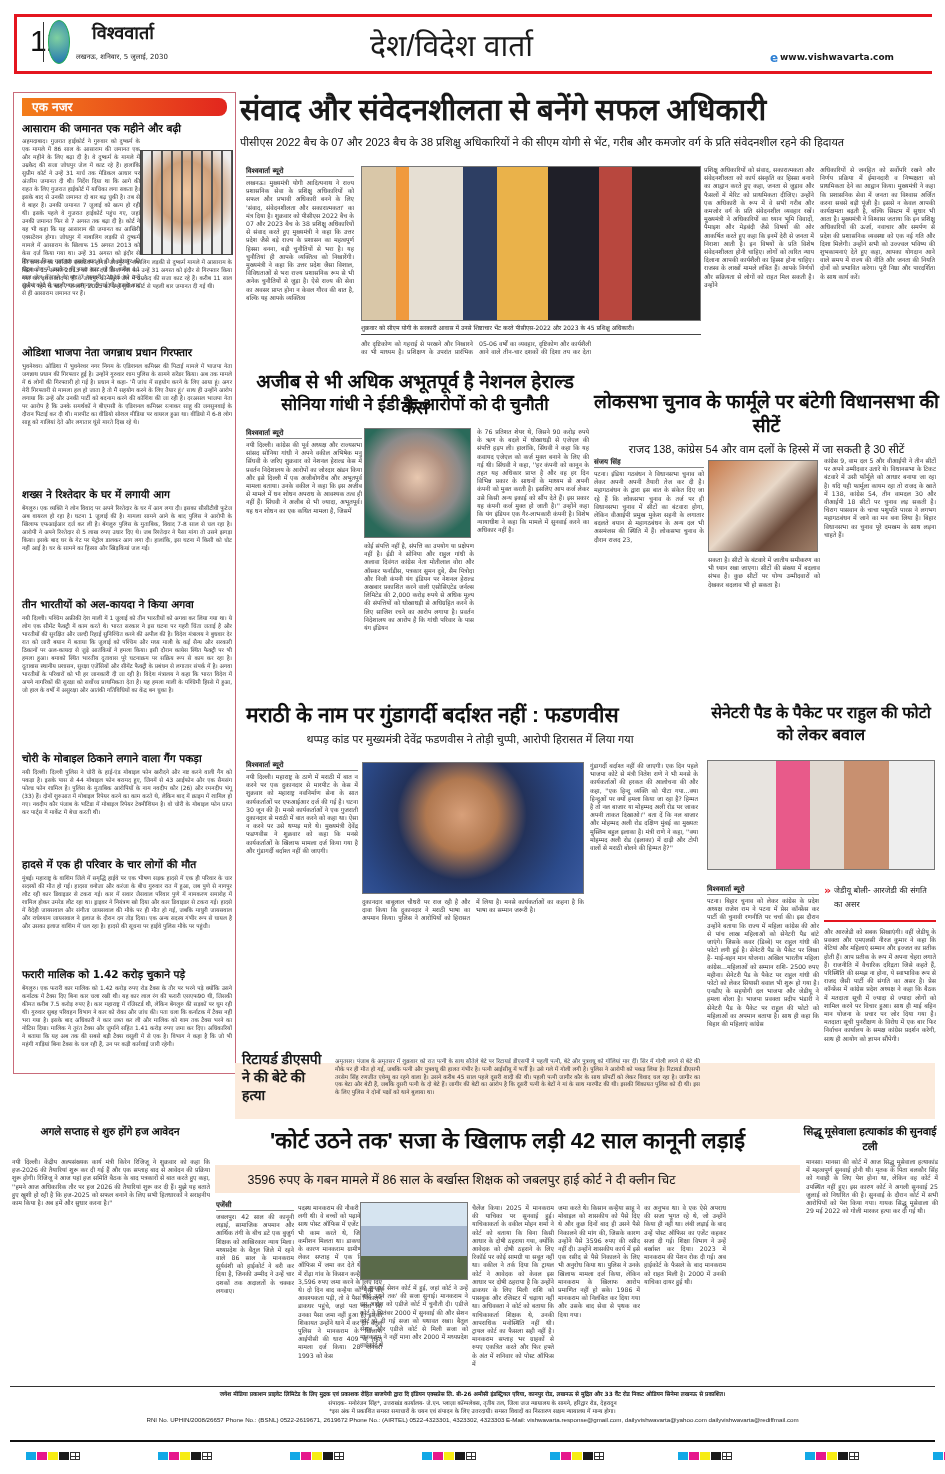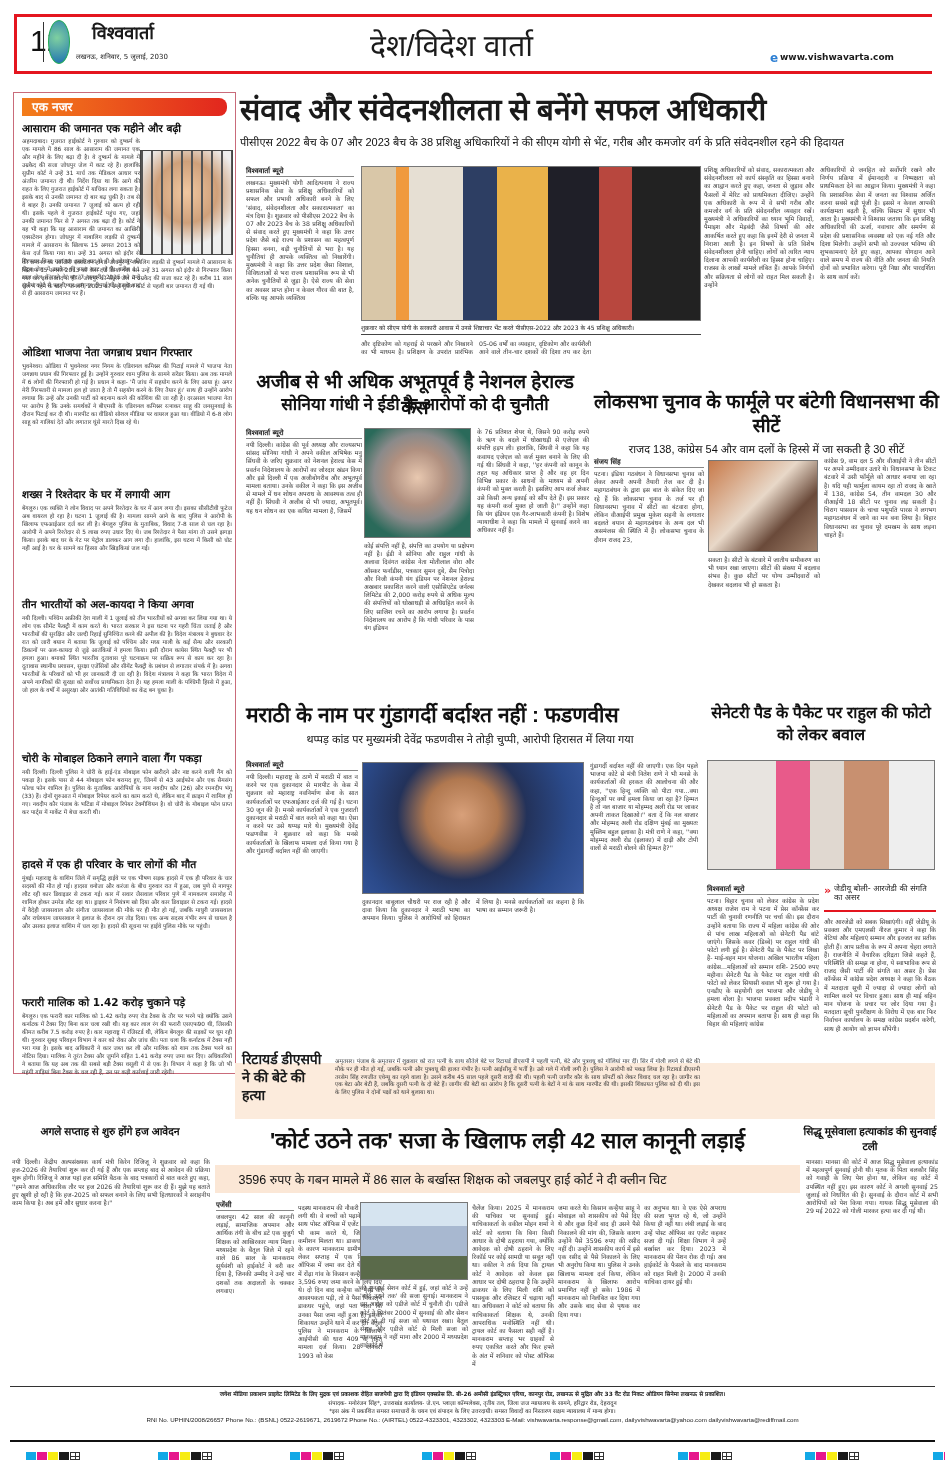--- a/index.html
+++ b/index.html
@@ -73,21 +73,21 @@
   <div class="ltxt" style="height:130px;margin-top:4px">नयी दिल्ली। पश्चिम अफ्रीकी देश माली में 1 जुलाई को तीन भारतीयों को अगवा कर लिया गया था। ये लोग एक सीमेंट फैक्ट्री में काम करते थे। भारत सरकार ने इस घटना पर गहरी चिंता जताई है और भारतीयों की सुरक्षित और जल्दी रिहाई सुनिश्चित करने की अपील की है। विदेश मंत्रालय ने बुधवार देर रात को जारी बयान में बताया कि जुलाई को पश्चिम और मध्य माली के कई सैन्य और सरकारी ठिकानों पर अल-कायदा से जुड़े आतंकियों ने हमला किया। इसी दौरान कायेस स्थित फैक्ट्री पर भी हमला हुआ। बमाको स्थित भारतीय दूतावास पूरे घटनाक्रम पर सक्रिय रूप से काम कर रहा है। दूतावास स्थानीय प्रशासन, सुरक्षा एजेंसियों और सीमेंट फैक्ट्री के प्रबंधन से लगातार संपर्क में है। अगवा भारतीयों के परिवारों को भी हर जानकारी दी जा रही है। विदेश मंत्रालय ने कहा कि भारत विदेश में अपने नागरिकों की सुरक्षा को सर्वोच्च प्राथमिकता देता है। यह हमला माली के पश्चिमी हिस्से में हुआ, जो हाल के वर्षों में असुरक्षा और आतंकी गतिविधियों का केंद्र बन चुका है।</div>
 </div>
 <div class="abs" style="left:22px;top:752px;width:210px">
   <div class="lhd">चोरी के मोबाइल ठिकाने लगाने वाला गैंग पकड़ा</div>
   <div class="ltxt" style="height:96px;margin-top:4px">नयी दिल्ली। दिल्ली पुलिस ने चोरी के हाई-एंड मोबाइल फोन खरीदने और नष्ट करने वाली गैंग को पकड़ा है। इसके पास से 44 मोबाइल फोन बरामद हुए, जिनमें से 43 आईफोन और एक सैमसंग फोल्ड फोन शामिल है। पुलिस के मुताबिक आरोपियों के नाम नवदीप कौर (26) और रमनदीप भंगू (33) हैं। दोनों शुरुआत में मोबाइल रिपेयर करने का काम करते थे, लेकिन बाद में क्राइम में शामिल हो गए। नवदीप कौर पंजाब के भटिंडा में मोबाइल रिपेयर टेक्नीशियन है। वो चोरी के मोबाइल फोन प्राप्त कर पार्ट्स में मार्केट में बेचा करती थी।</div>
 </div>
 <div class="abs" style="left:22px;top:858px;width:210px">
   <div class="lhd">हादसे में एक ही परिवार के चार लोगों की मौत</div>
   <div class="ltxt" style="height:88px;margin-top:4px">मुंबई। महाराष्ट्र के वाशिम जिले में समृद्धि हाईवे पर एक भीषण सड़क हादसे में एक ही परिवार के चार सदस्यों की मौत हो गई। हादसा वनोजा और करंजा के बीच गुरुवार रात में हुआ, जब पुणे से नागपुर लौट रही कार डिवाइडर से टकरा गई। कार में सवार जैसवाल परिवार पुणे में नामकरण समारोह में शामिल होकर उमरेड लौट रहा था। ड्राइवर ने नियंत्रण खो दिया और कार डिवाइडर से टकरा गई। हादसे में वैदेही जायसवाल और संगीता जायसवाल की मौके पर ही मौत हो गई, जबकि माधुरी जायसवाल और राधेश्याम जायसवाल ने इलाज के दौरान दम तोड़ दिया। एक अन्य सदस्य गंभीर रूप से घायल है और उसका इलाज वाशिम में चल रहा है। हादसे की सूचना पर हाईवे पुलिस मौके पर पहुंची।</div>
 </div>
-<div class="abs" style="left:22px;top:996px;width:210px">
+<div class="abs" style="left:22px;top:968px;width:210px">
   <div class="lhd">फरारी मालिक को 1.42 करोड़ चुकाने पड़े</div>
   <div class="ltxt" style="height:88px;margin-top:4px">बेंगलुरु। एक फरारी कार मालिक को 1.42 करोड़ रुपए रोड टैक्स के तौर पर भरने पड़े क्योंकि उसने कर्नाटक में टैक्स दिए बिना कार चला रखी थी। यह कार लाल रंग की फरारी एसएफ90 थी, जिसकी कीमत करीब 7.5 करोड़ रुपए है। कार महाराष्ट्र में रजिस्टर्ड थी, लेकिन बेंगलुरु की सड़कों पर घूम रही थी। गुरुवार सुबह परिवहन विभाग ने कार को रोका और जांच की। पता चला कि कर्नाटक में टैक्स नहीं भरा गया है। इसके बाद अधिकारी ने कार जब्त कर ली और मालिक को शाम तक टैक्स भरने का नोटिस दिया। मालिक ने तुरंत टैक्स और जुर्माने सहित 1.41 करोड़ रुपए जमा कर दिए। अधिकारियों ने बताया कि यह अब तक की सबसे बड़ी टैक्स वसूली में से एक है। विभाग ने कहा है कि जो भी महंगी गाड़ियां बिना टैक्स के चल रही हैं, उन पर कड़ी कार्रवाई जारी रहेगी।</div>
 </div>
 
 <div id="main-head" class="abs">संवाद और संवेदनशीलता से बनेंगे सफल अधिकारी</div>
 <div id="main-sub" class="abs">पीसीएस 2022 बैच के 07 और 2023 बैच के 38 प्रशिक्षु अधिकारियों ने की सीएम योगी से भेंट, गरीब और कमजोर वर्ग के प्रति संवेदनशील रहने की हिदायत</div>
 <div class="abs" style="left:246px;top:166px;width:108px">
   <div class="byline">विश्ववार्ता ब्यूरो</div>
   <div class="txt" style="height:190px">लखनऊ। मुख्यमंत्री योगी आदित्यनाथ ने राज्य प्रशासनिक सेवा के प्रशिक्षु अधिकारियों को सफल और प्रभावी अधिकारी बनने के लिए 'संवाद, संवेदनशीलता और सकारात्मकता' का मंत्र दिया है। शुक्रवार को पीसीएस 2022 बैच के 07 और 2023 बैच के 38 प्रशिक्षु अधिकारियों से संवाद करते हुए मुख्यमंत्री ने कहा कि उत्तर प्रदेश जैसे बड़े राज्य के प्रशासन का महत्वपूर्ण हिस्सा बनना, बड़ी चुनौतियों से भरा है। यह चुनौतियां ही आपके व्यक्तित्व को निखारेंगी। मुख्यमंत्री ने कहा कि उत्तर प्रदेश जैसा विशाल, विविधताओं से भरा राज्य प्रशासनिक रूप से भी अनेक चुनौतियों से जुड़ा है। ऐसे राज्य की सेवा का अवसर प्राप्त होना न केवल गौरव की बात है, बल्कि यह आपके व्यक्तित्व</div>
 </div>
@@ -129,36 +129,36 @@
 
 <div class="abs head2" style="left:705px;top:702px;width:232px;font-size:16px;line-height:22px">सेनेटरी पैड के पैकेट पर राहुल की फोटो को लेकर बवाल</div>
 <div class="abs photo" style="left:707px;top:760px;width:228px;height:110px;background:linear-gradient(90deg,#e8e4e0 0 30%,#e85a8a 30% 45%,#e0d8d0 45% 60%,#c89070 60% 80%,#eee 80%)"></div>
 <div class="abs" style="left:707px;top:884px;width:112px">
   <div class="byline">विश्ववार्ता ब्यूरो</div>
   <div class="txt" style="height:154px">पटना। बिहार चुनाव को लेकर कांग्रेस के प्रदेश अध्यक्ष राजेश राम ने पटना में प्रेस कॉन्फ्रेंस कर पार्टी की चुनावी रणनीति पर चर्चा की। इस दौरान उन्होंने बताया कि राज्य में महिला कांग्रेस की ओर से पांच लाख महिलाओं को सेनेटरी पैड बांटे जाएंगे। जिसके कवर (डिब्बे) पर राहुल गांधी की फोटो लगी हुई है। सेनेटरी पैड के पैकेट पर लिखा है- माई-बहन मान योजना। अखिल भारतीय महिला कांग्रेस...महिलाओं को सम्मान राशि- 2500 रुपए महीना। सेनेटरी पैड के पैकेट पर राहुल गांधी की फोटो को लेकर सियासी बवाल भी शुरू हो गया है। एनडीए के सहयोगी दल भाजपा और जेडीयू ने हमला बोला है। भाजपा प्रवक्ता प्रदीप भंडारी ने सेनेटरी पैड के पैकेट पर राहुल की फोटो को महिलाओं का अपमान बताया है। साथ ही कहा कि बिहार की महिलाएं कांग्रेस</div>
 </div>
 <div class="abs" style="left:824px;top:884px;width:112px">
   <div style="display:flex;gap:3px">
     <span style="color:#e4151f;font-weight:bold;font-size:11px">»</span>
-    <span style="font-size:8px;line-height:9px">जेडीयू बोली- आरजेडी की संगति का असर</span>
+    <span style="font-size:8px;line-height:14px">जेडीयू बोली- आरजेडी की संगति का असर</span>
   </div>
   <div class="redline" style="margin:8px 0 6px"></div>
   <div class="txt" style="height:120px">और आरजेडी को सबक सिखाएंगी। वहीं जेडीयू के प्रवक्ता और एमएलसी नीरज कुमार ने कहा कि बेटियां और महिलाएं सम्मान और इज्जत का प्रतीक होती हैं। आप प्रतीक के रूप में अपना चेहरा लगाते हैं। राजनीति में वैचारिक दरिद्रता जिसे कहते हैं, परिस्थिति की समझ ना होना, ये स्वाभाविक रूप से राजद जैसी पार्टी की संगति का असर है। प्रेस कॉन्फ्रेंस में कांग्रेस प्रदेश अध्यक्ष ने कहा कि बैठक में मतदाता सूची में ज्यादा से ज्यादा लोगों को शामिल करने पर विचार हुआ। साथ ही माई बहिन मान योजना के प्रचार पर जोर दिया गया है। मतदाता सूची पुनरीक्षण के विरोध में एक बार फिर निर्वाचन कार्यालय के समक्ष कांग्रेस प्रदर्शन करेगी, साथ ही आयोग को ज्ञापन सौंपेगी।</div>
 </div>
 
 <div id="retired-box" class="abs"></div>
 <div class="abs" style="left:242px;top:1050px;width:90px;font-size:14px;line-height:18px;font-weight:bold;font-family:'Liberation Sans',sans-serif">रिटायर्ड डीएसपी ने की बेटे की हत्या</div>
 <div class="abs txt" style="left:335px;top:1058px;width:365px;height:58px;font-size:5.8px;line-height:7.8px">अमृतसर। पंजाब के अमृतसर में शुक्रवार को रात पत्नी के साथ सौतेले बेटे पर रिटायर्ड डीएसपी ने पहली पत्नी, बेटे और पुत्रवधू को गोलियां मार दीं। सिर में गोली लगने से बेटे की मौके पर ही मौत हो गई, जबकि पत्नी और पुत्रवधू की हालत गंभीर है। पत्नी आईसीयू में भर्ती है। उसे गले में गोली लगी है। पुलिस ने आरोपी को पकड़ लिया है। रिटायर्ड डीएसपी तरसेम सिंह रणजीत एवेन्यू का रहने वाला है। उसने करीब 45 साल पहले दूसरी शादी की थी। पहली पत्नी जागीर कौर के साथ प्रॉपर्टी को लेकर विवाद चल रहा है। जागीर का एक बेटा और बेटी हैं, जबकि दूसरी पत्नी के दो बेटे हैं। जागीर की बेटी का आरोप है कि दूसरी पत्नी के बेटों ने मां के साथ मारपीट की थी। इसकी शिकायत पुलिस को दी थी। इस के लिए पुलिस ने दोनों पक्षों को थाने बुलाया था।</div>
 
 <div class="abs head2" style="left:10px;top:1124px;width:200px;font-size:10.5px;line-height:15px">अगले सप्ताह से शुरु होंगे हज आवेदन</div>
 <div class="abs txt" style="left:12px;top:1158px;width:198px;height:222px">नयी दिल्ली। केंद्रीय अल्पसंख्यक कार्य मंत्री किरेन रिजिजू ने शुक्रवार को कहा कि हज-2026 की तैयारियां शुरू कर दी गई हैं और एक सप्ताह बाद से आवेदन की प्रक्रिया शुरू होगी। रिजिजू ने आज यहां हज समिति बैठक के बाद पत्रकारों से बात करते हुए कहा, ''हमने आज अधिकारिक तौर पर हज 2026 की तैयारियां शुरू कर दी हैं। मुझे यह बताते हुए खुशी हो रही है कि हज-2025 को सफल बनाने के लिए सभी हितधारकों ने सराहनीय काम किया है। अब हमें और सुधार करना है।''</div>
 
 <div class="abs head2" style="left:215px;top:1124px;width:585px;font-size:22px">'कोर्ट उठने तक' सजा के खिलाफ लड़ी 42 साल कानूनी लड़ाई</div>
 <div id="court-sub" class="abs"></div>
-<div class="abs head2" style="left:218px;top:1171px;width:469px;font-size:12.5px;font-weight:normal">3596 रुपए के गबन मामले में 86 साल के बर्खास्त शिक्षक को जबलपुर हाई कोर्ट ने दी क्लीन चिट</div>
+<div class="abs head2" style="left:227px;top:1171px;width:469px;font-size:12.5px;font-weight:normal">3596 रुपए के गबन मामले में 86 साल के बर्खास्त शिक्षक को जबलपुर हाई कोर्ट ने दी क्लीन चिट</div>
 <div class="abs" style="left:216px;top:1200px;width:78px">
   <div class="byline">एजेंसी</div>
   <div class="txt" style="height:170px">जबलपुर। 42 साल की कानूनी लड़ाई, सामाजिक अपमान और आर्थिक तंगी के बीच डटे एक बुजुर्ग शिक्षक को आखिरकार न्याय मिला। मध्यप्रदेश के बैतूल जिले में रहने वाले 86 साल के मानकराम सूर्यवंशी को हाईकोर्ट ने बरी कर दिया है, जिनकी उम्मीद ने उन्हें चार दशकों तक अदालतों के चक्कर लगवाए।</div>
 </div>
 <div class="abs txt" style="left:298px;top:1204px;width:84px;height:176px">पदस्थ मानकराम की नौकरी 1972 में लगी थी। वे बच्चों को पढ़ाने के साथ-साथ पोस्ट ऑफिस में एजेंट के रूप में भी काम करते थे, जिसमें उन्हें कमीशन मिलता था। डाकघर दूर होने के कारण मानकराम ग्रामीणों से पैसे लेकर सप्ताह में एक दिन पोस्ट ऑफिस में जमा कर देते थे। 1984 में रोंढ़ा गांव के किसान कन्हैया साहू ने 3,596 रुपए जमा करने के लिए दिए थे। दो दिन बाद कन्हैया को पैसों की आवश्यकता पड़ी, तो वे पैसा निकालने डाकघर पहुंचे, जहां पता चला कि उनका पैसा जमा नहीं हुआ है। इसकी शिकायत उन्होंने थाने में कर दी। बैतूल पुलिस ने मानकराम के खिलाफ आईपीसी की धारा 409 के तहत मामला दर्ज किया। 28 जनवरी 1993 को केस</div>
 <div class="abs photo" style="left:360px;top:1202px;width:108px;height:78px;background:linear-gradient(180deg,#d6e4f0 0 30%,#a8b8d0 30% 70%,#5a6a4a 70%)"></div>
 <div class="abs txt" style="left:360px;top:1284px;width:108px;height:96px">की सुनवाई सेशन कोर्ट में हुई, जहां कोर्ट ने उन्हें 'कोर्ट उठने तक' की सजा सुनाई। मानकराम ने इस आदेश को एडीजे कोर्ट में चुनौती दी। एडीजे कोर्ट ने सितंबर 2000 में सुनवाई की और सेशन कोर्ट से दी गई सजा को यथावत रखा। बैतूल सेशन और एडीजे कोर्ट से मिली सजा को मानकराम ने नहीं माना और 2000 में मध्यप्रदेश हाईकोर्ट में</div>
 <div class="abs txt" style="left:472px;top:1204px;width:82px;height:176px">चैलेंज किया। 2025 में मानकराम की याचिका पर सुनवाई हुई। याचिकाकर्ता के वकील मोहन शर्मा ने कोर्ट को बताया कि बिना किसी आधार के दोषी ठहराया गया, क्योंकि आवेदक को दोषी ठहराने के लिए रिकॉर्ड पर कोई सामग्री या सबूत नहीं था। वकील ने तर्क दिया कि ट्रायल कोर्ट ने आवेदक को केवल इस आधार पर दोषी ठहराया है कि उन्होंने डाकघर के लिए मिली राशि को पासबुक और रजिस्टर में चढ़ाया नहीं था। अधिवक्ता ने कोर्ट को बताया कि याचिकाकर्ता शिक्षक थे, उनकी आपराधिक मनोस्थिति नहीं थी। ट्रायल कोर्ट का फैसला सही नहीं है। मानकराम सप्ताह भर ग्राहकों से रुपए एकत्रित करते और फिर हफ्ते के अंत में शनिवार को पोस्ट ऑफिस में</div>
 <div class="abs txt" style="left:558px;top:1204px;width:82px;height:176px">जमा करते थे। किसान कन्हैया साहू ने मोबाइल को शासकीय को पैसे दिए थे और कुछ दिनों बाद ही उसने पैसे निकालने की मांग की, जिसके कारण उन्होंने पैसे 3596 रुपए की रसीद नहीं दी। उन्होंने शासकीय कार्य में इसे एक रसीद से पैसे निकालने के लिए भी अनुरोध किया था। पुलिस ने उनके खिलाफ मामला दर्ज किया, लेकिन मानकराम के खिलाफ आरोप प्रमाणित नहीं हो सके। 1986 में मानकराम को निलंबित कर दिया गया और उसके बाद सेवा से पृथक कर दिया गया।</div>
 <div class="abs txt" style="left:644px;top:1204px;width:82px;height:176px">का अनुभव था। वे एक ऐसे अपराध की सजा भुगत रहे थे, जो उन्होंने किया ही नहीं था। लंबी लड़ाई के बाद उन्हें पोस्ट ऑफिस का एजेंट कहकर सजा दी गई। शिक्षा विभाग ने उन्हें बर्खास्त कर दिया। 2023 में मानकराम की पेंशन रोक दी गई। अब हाईकोर्ट के फैसले के बाद मानकराम को राहत मिली है। 2000 में उनकी याचिका दायर हुई थी।</div>

